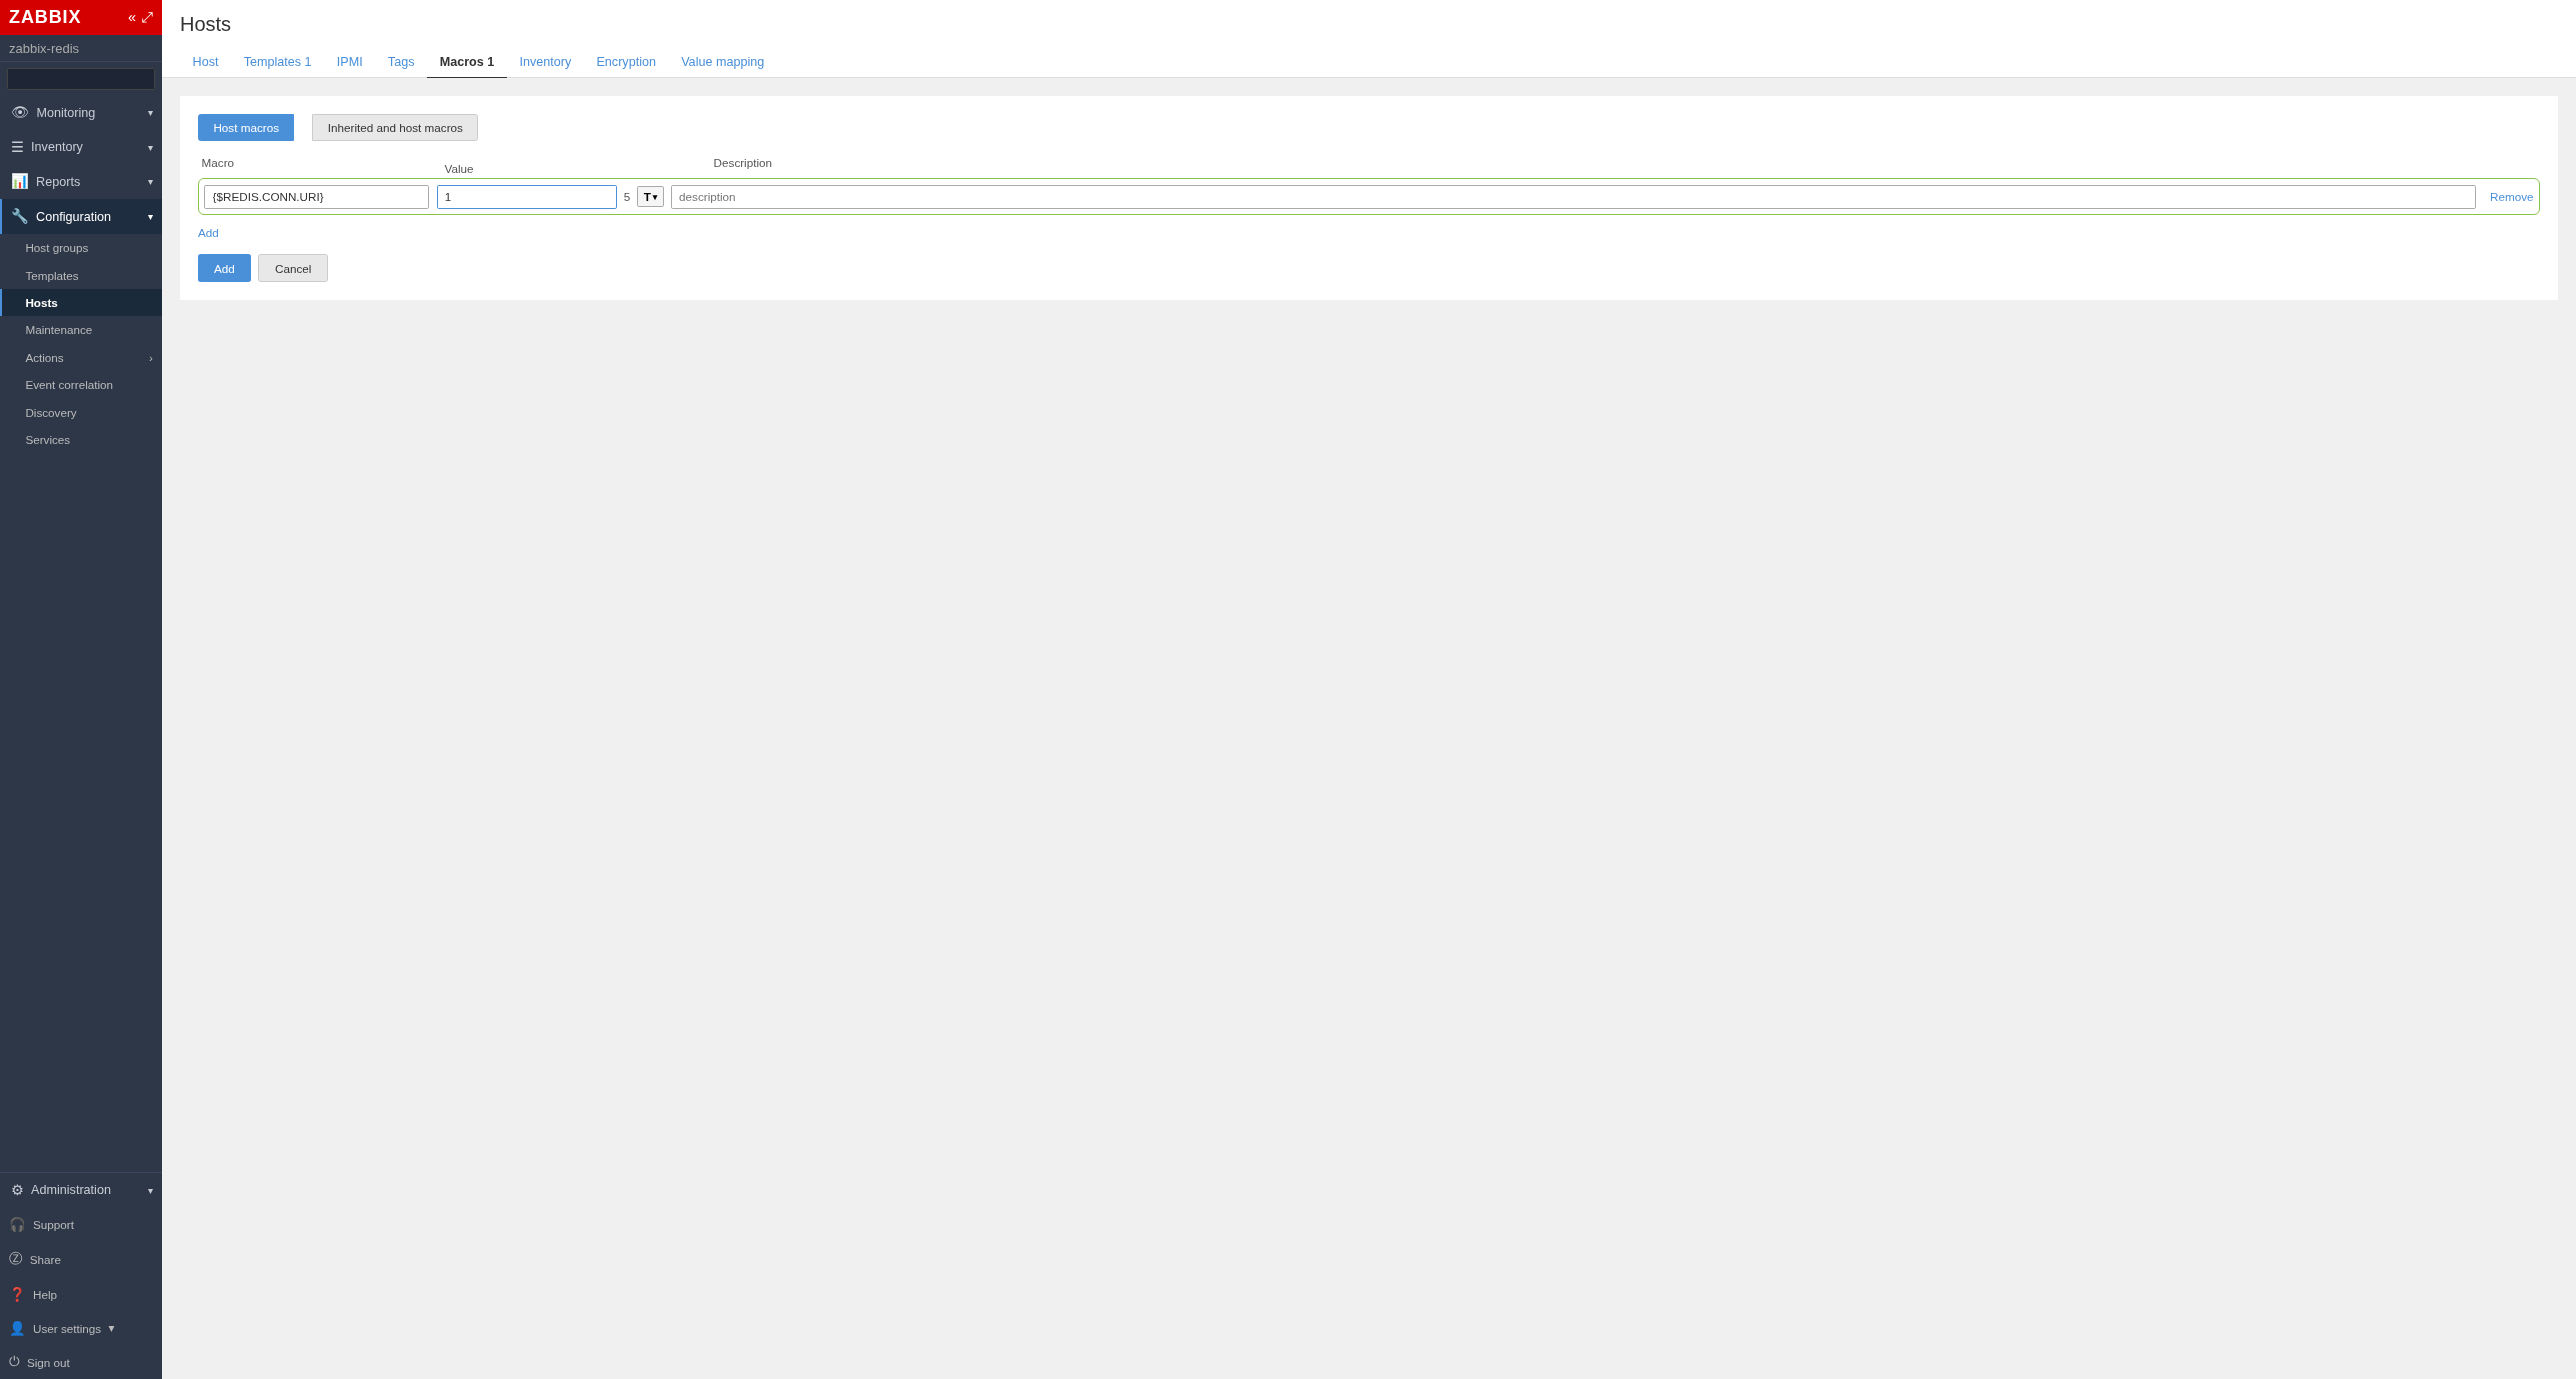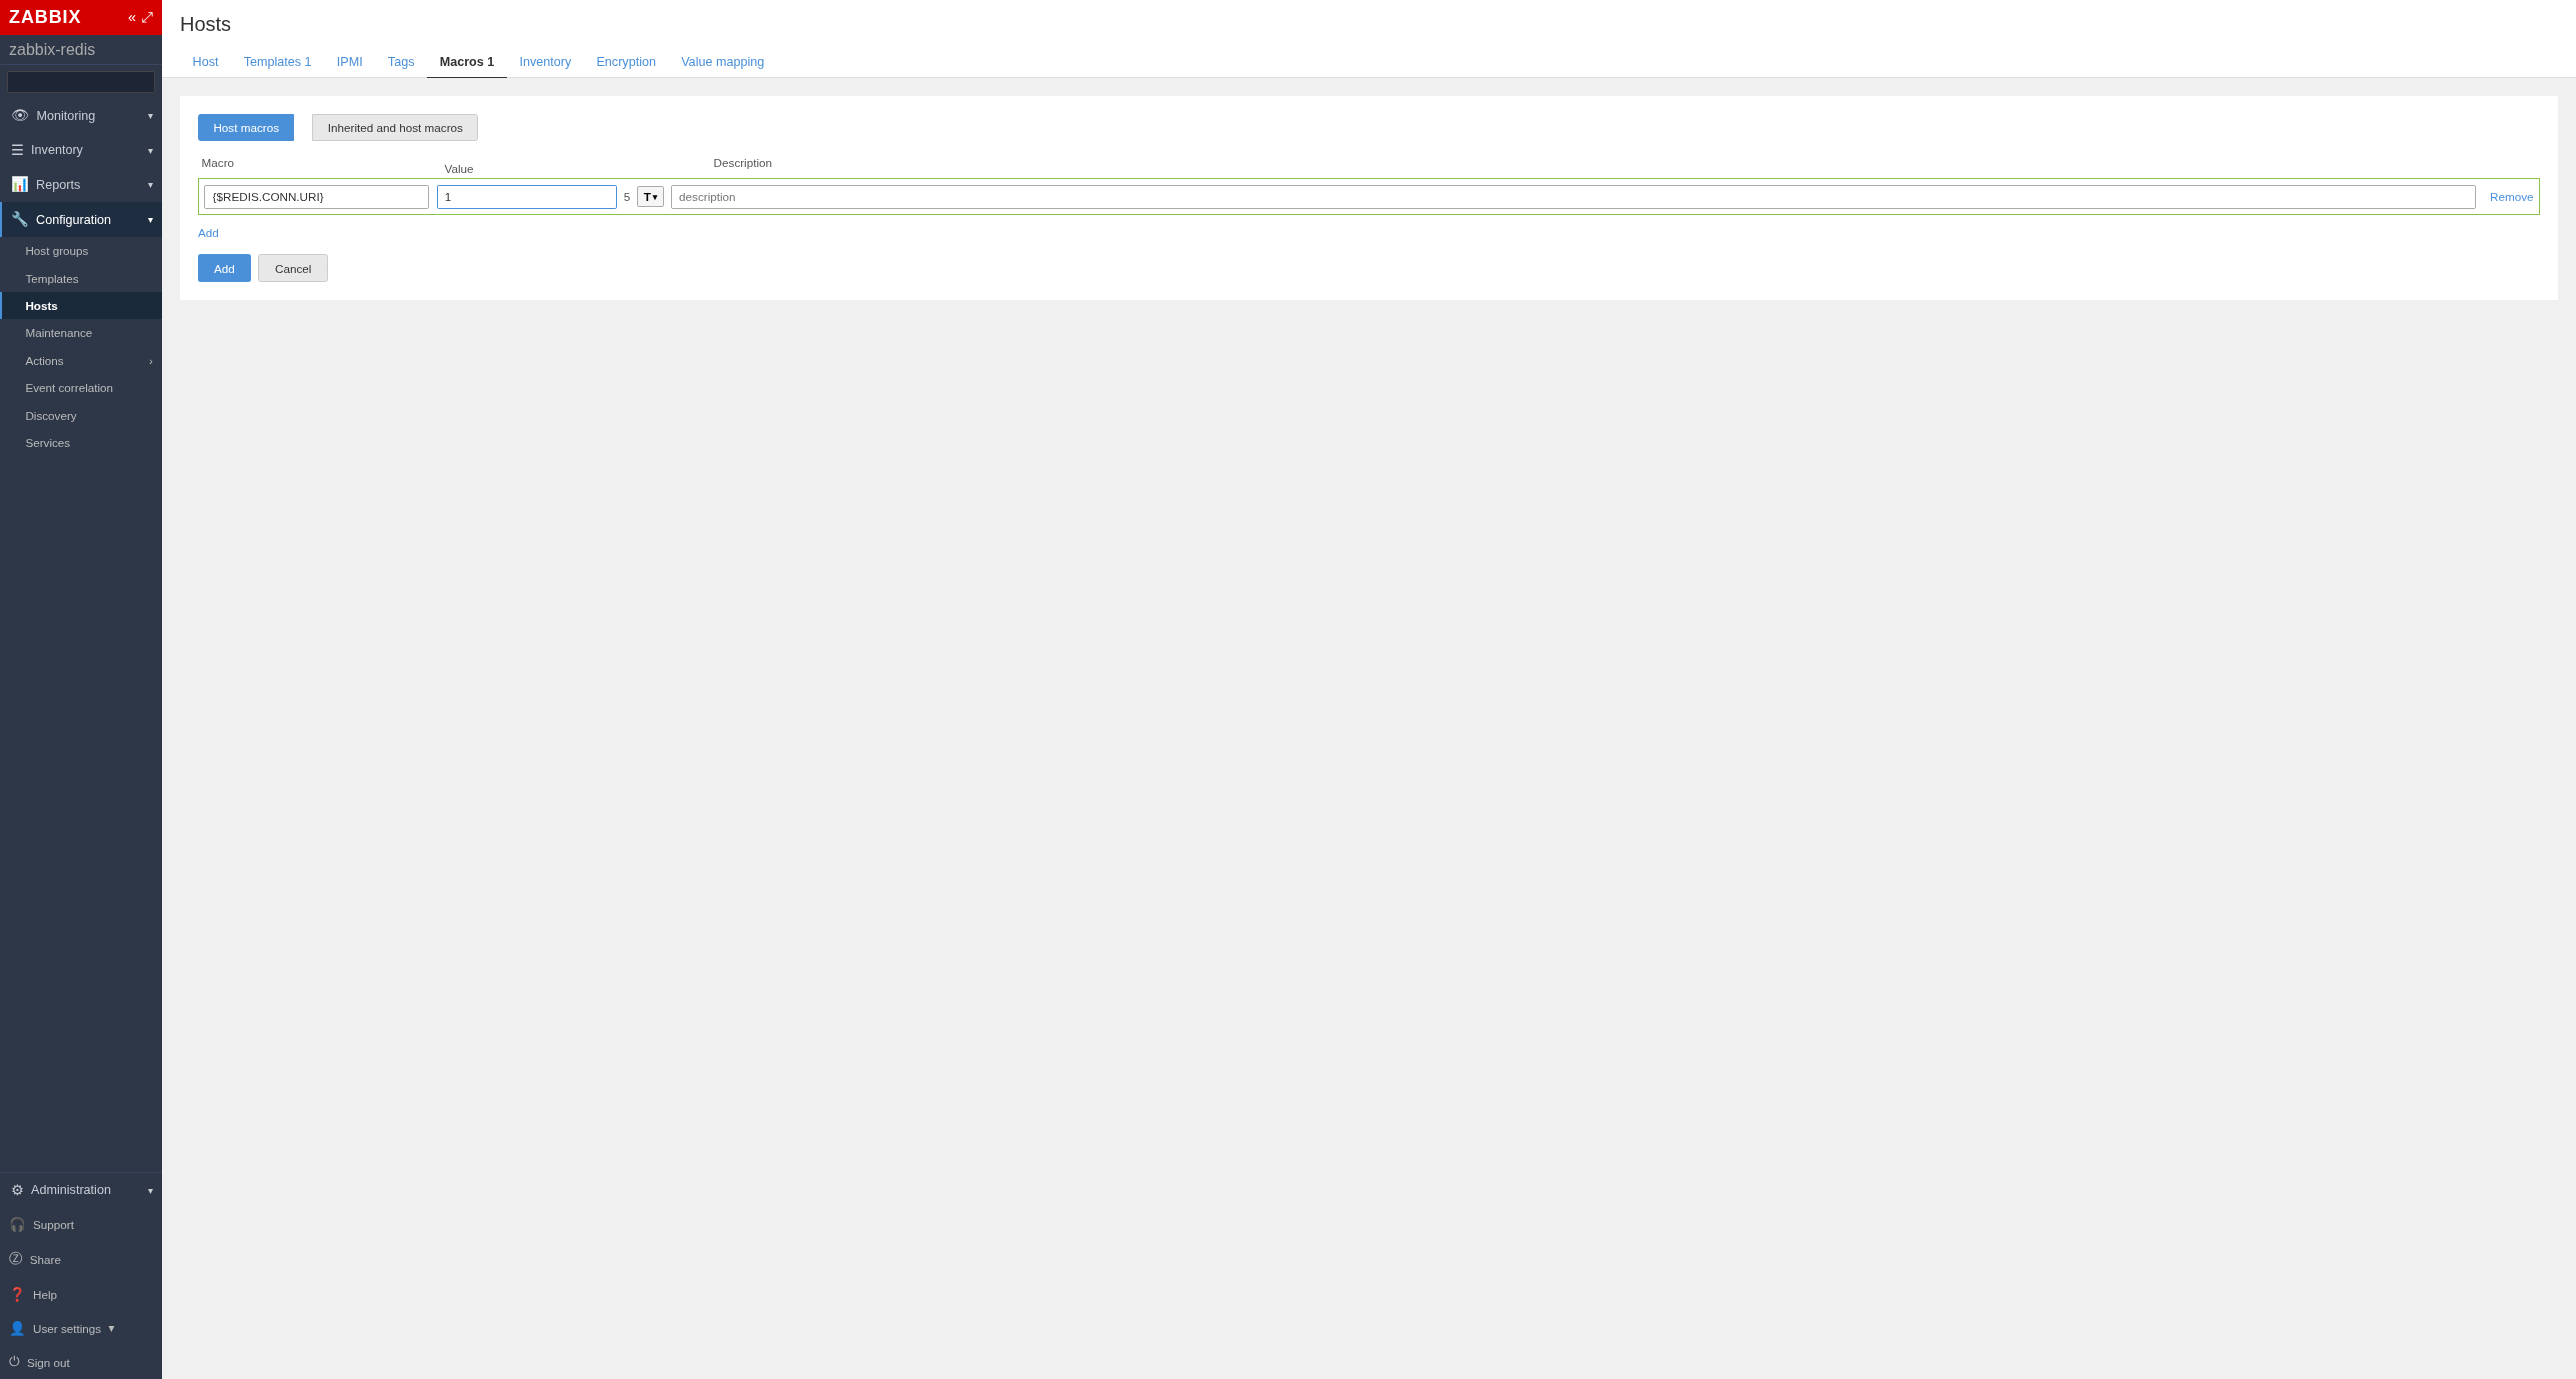--- a/index.html
+++ b/index.html
@@ -33,21 +33,21 @@
       display: flex;
       gap: 5.4px;
     }
     .sidebar-header-icons span {
       color: white;
       font-size: 14.4px;
       cursor: pointer;
     }
     #sidebar-user {
       padding: 5.4px 9px;
-      font-size: 16px;
+      font-size: 13px;
       color: #aaa;
       background: #2d3748;
       border-bottom: 0.9px solid #3a4560;
     }
     #search-bar {
       padding: 5.4px 7.2px;
       background: #2d3748;
     }
     #search-bar input {
       width: 100%;
@@ -177,21 +177,21 @@
       padding: 0 0 3.6px 0;
       font-weight: normal;
     }
     .macro-col-macro { width: 243px; padding-left: 3.6px; }
     .macro-col-value { width: 269px; padding-left: 3.6px; margin-top: 6px; }
     .macro-col-desc { flex: 1; padding-left: 3.6px; }
 
     
     .macro-row-highlight {
       border: 1.8px solid #8bc34a;
-      border-radius: 0;
+      border-radius: 6px;
       padding: 5.4px;
       display: flex;
       align-items: center;
       gap: 7.2px;
       margin-bottom: 7.2px;
       background: white;
     }
     .macro-row-highlight input[type=text] {
       border: 0.9px solid #aaa;
       padding: 4.5px 7.2px;

